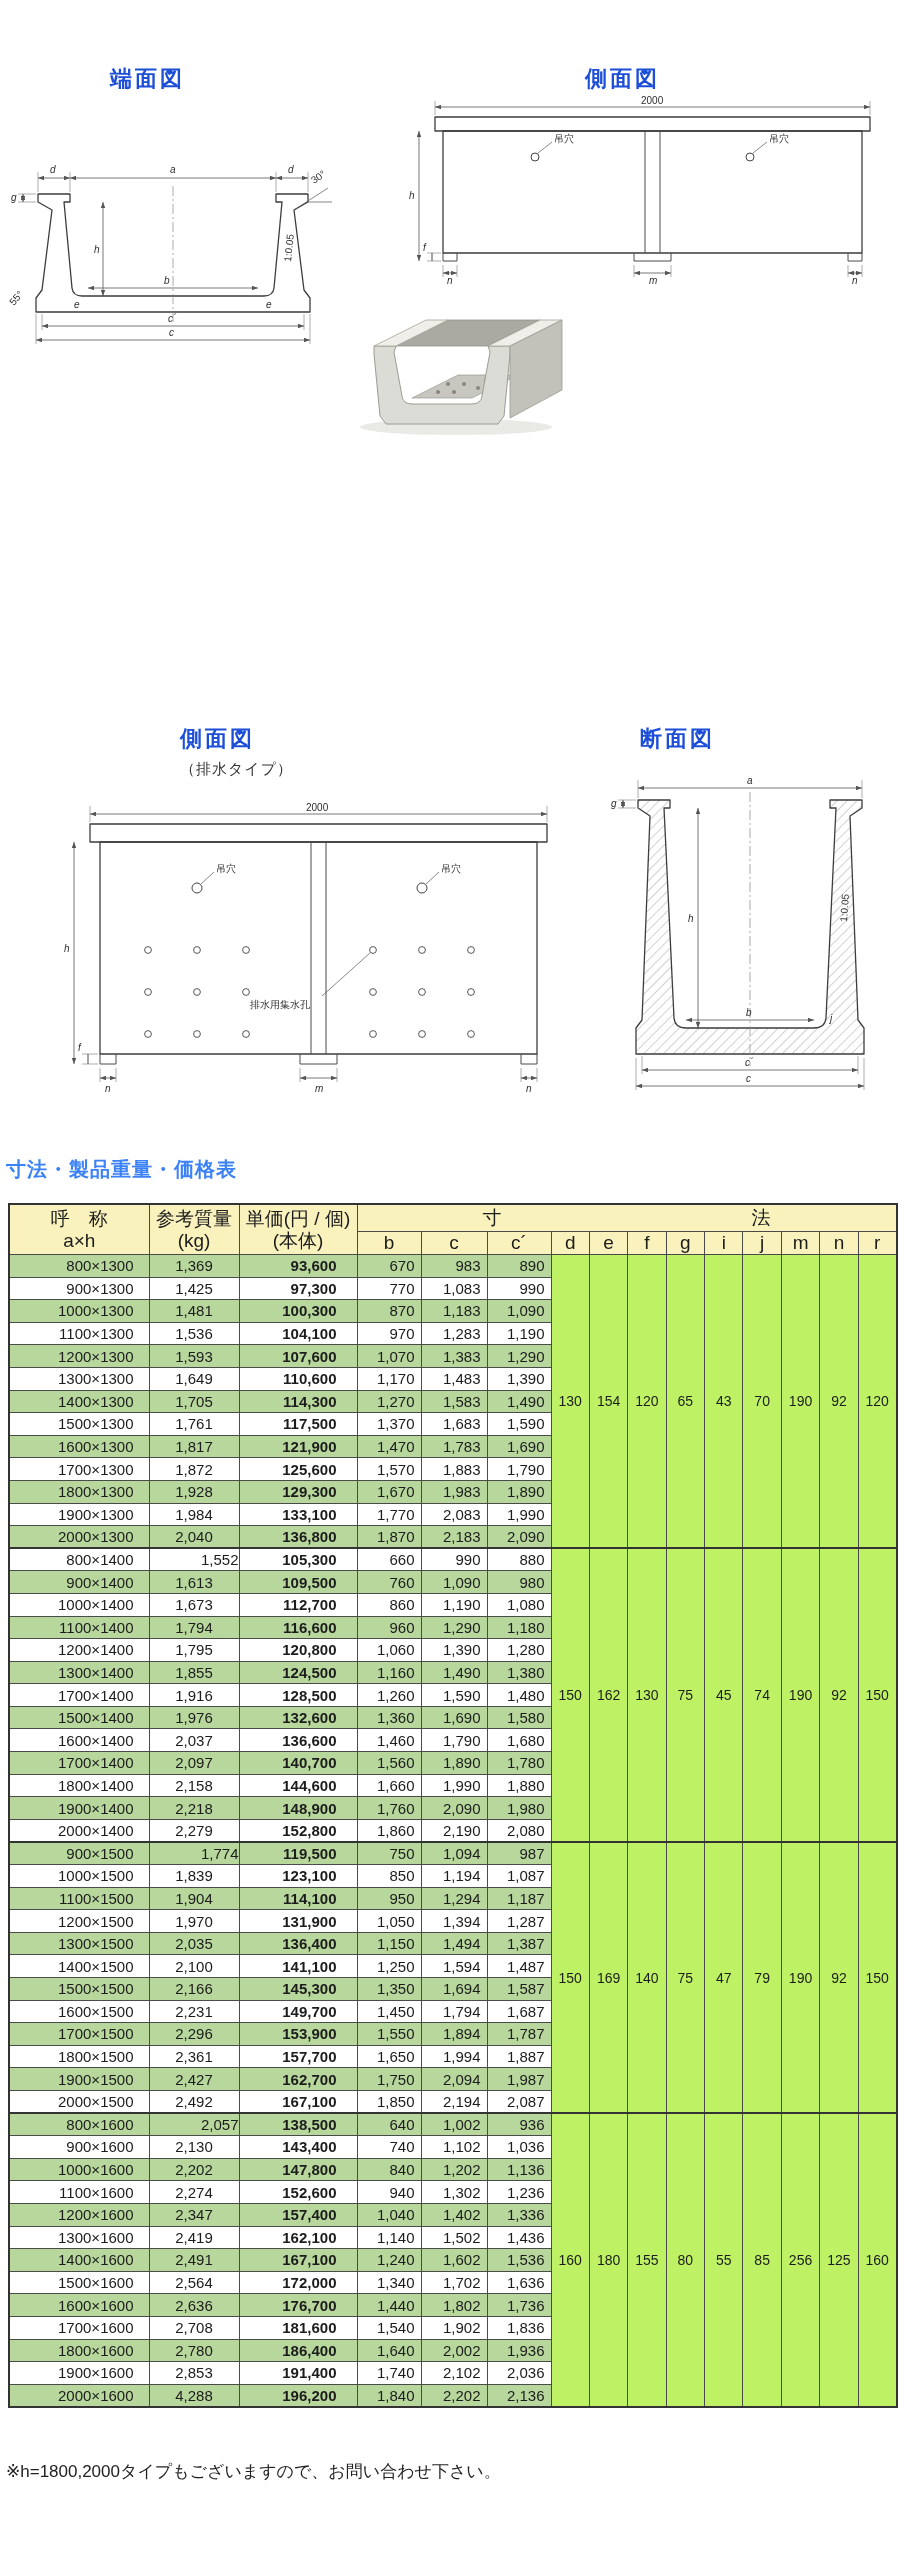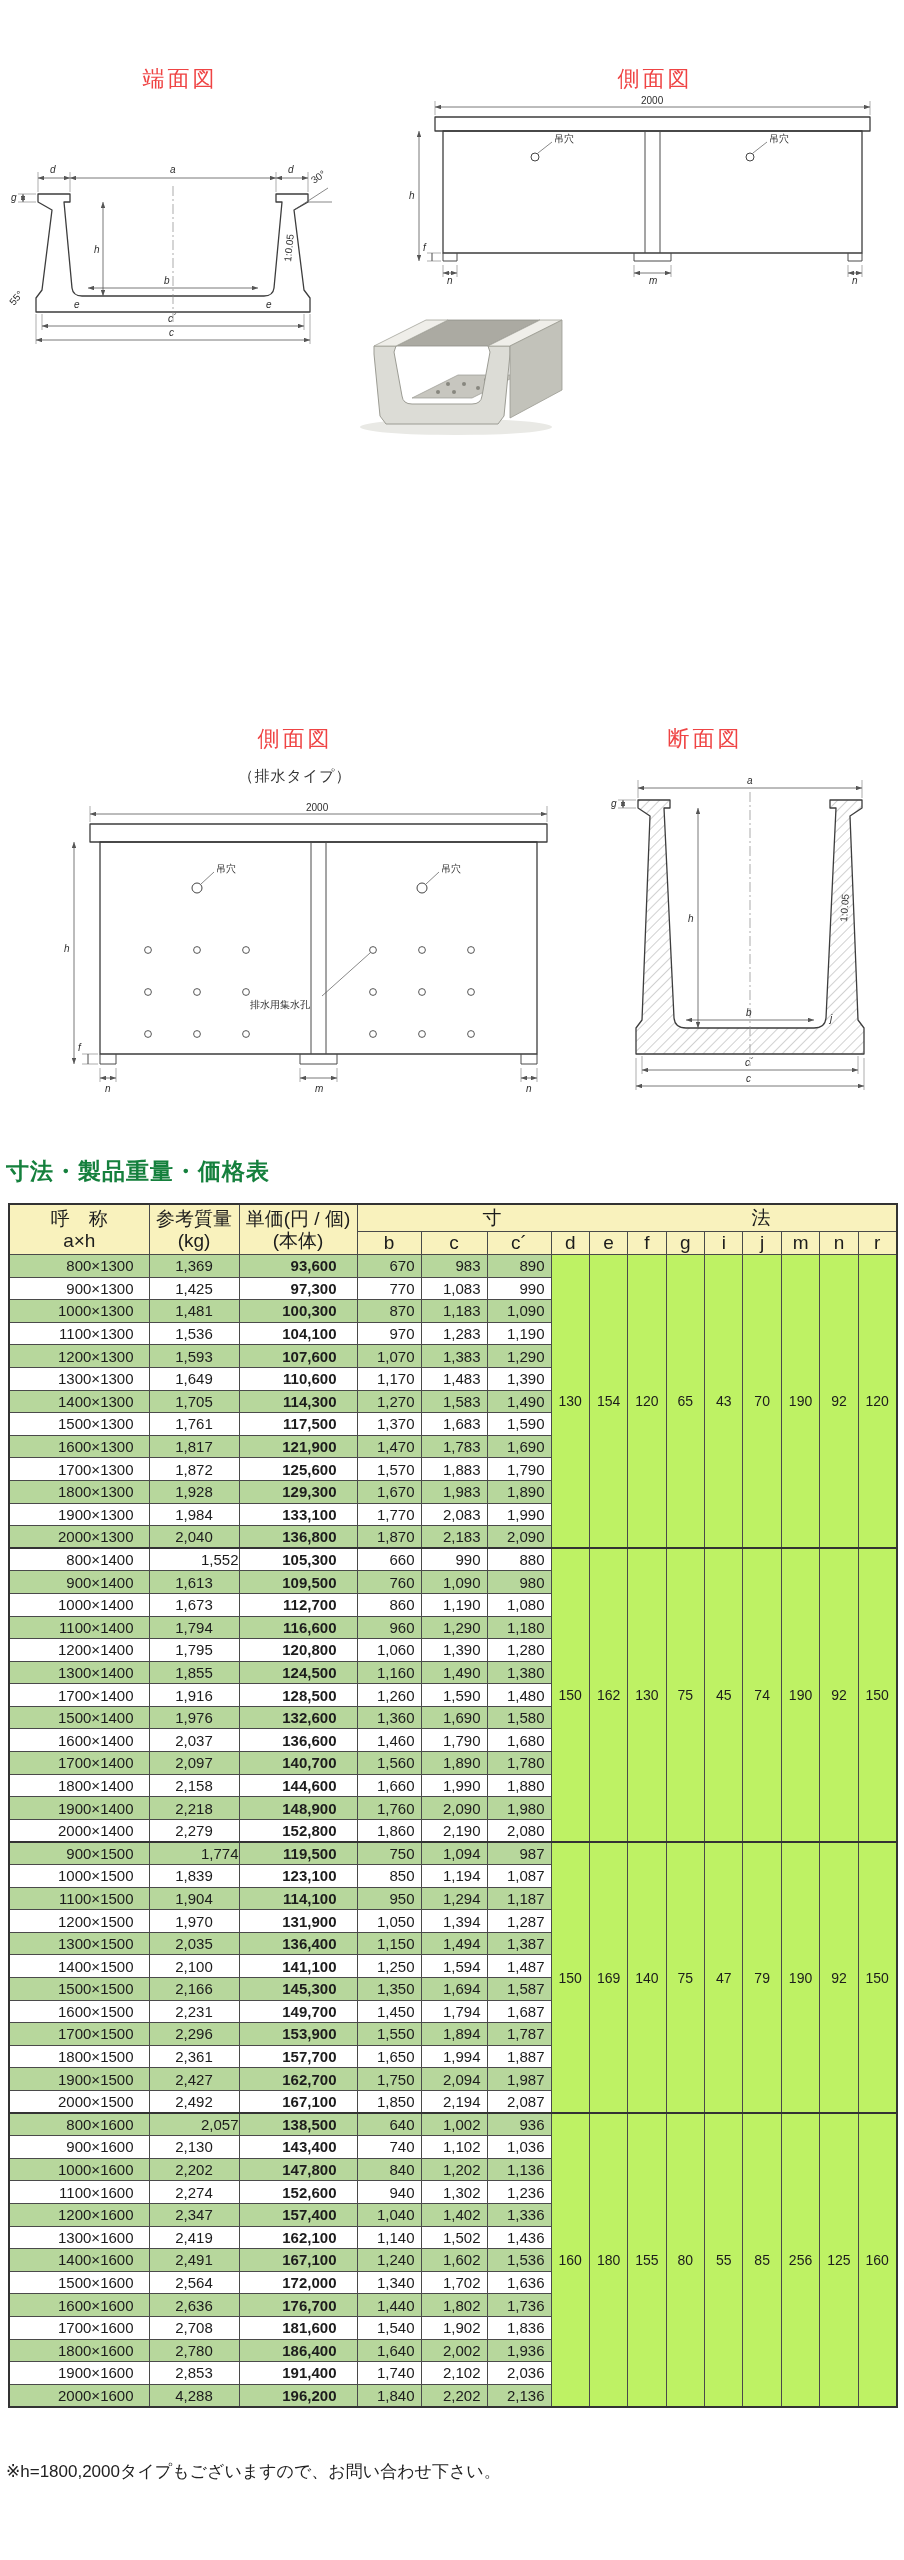--- a/index.html
+++ b/index.html
@@ -1,22 +1,22 @@
 <!DOCTYPE html>
 <html><head>
 <meta charset="utf-8">
 <style>
   * { margin:0; padding:0; box-sizing:border-box; }
   html,body { background:#fff; }
   body { font-family:"Liberation Sans","DejaVu Sans",sans-serif; color:#222; }
   #canvas { position:relative; width:904px; height:2560px; background:#fff; overflow:hidden; }
   .abs { position:absolute; }
-  .dwg-title { font-weight:normal; font-size:22px; color:#ef4444; letter-spacing:3px; text-align:center; }
-  .dwg-sub { font-size:15px; color:#333; letter-spacing:1px; text-align:center; margin-top:13px; }
-  .tbl-title { font-weight:bold; font-size:23px; color:#15803d; letter-spacing:1px; }
+  .dwg-title { font-weight:bold; font-size:22px; color:#1d4ed8; letter-spacing:3px; }
+  .dwg-sub { font-size:15px; color:#333; letter-spacing:1px; margin-top:6px; }
+  .tbl-title { font-weight:bold; font-size:20px; color:#3b82f6; letter-spacing:1px; }
   .footnote { font-size:17px; color:#222;text-align:right; }
 
   
   svg { display:block; }
   .ol { fill:none; stroke:#3d3d3d; stroke-width:1.3; stroke-linejoin:round; }
   .thin { fill:none; stroke:#4a4a4a; stroke-width:1; }
   .dim { stroke:#555; stroke-width:0.8; marker-start:url(#arr); marker-end:url(#arr); }
   .ext { stroke:#777; stroke-width:0.6; }
   .ldr { stroke:#555; stroke-width:0.7; fill:none; }
   .cl  { stroke:#888; stroke-width:0.7; stroke-dasharray:10 3 2 3; }

